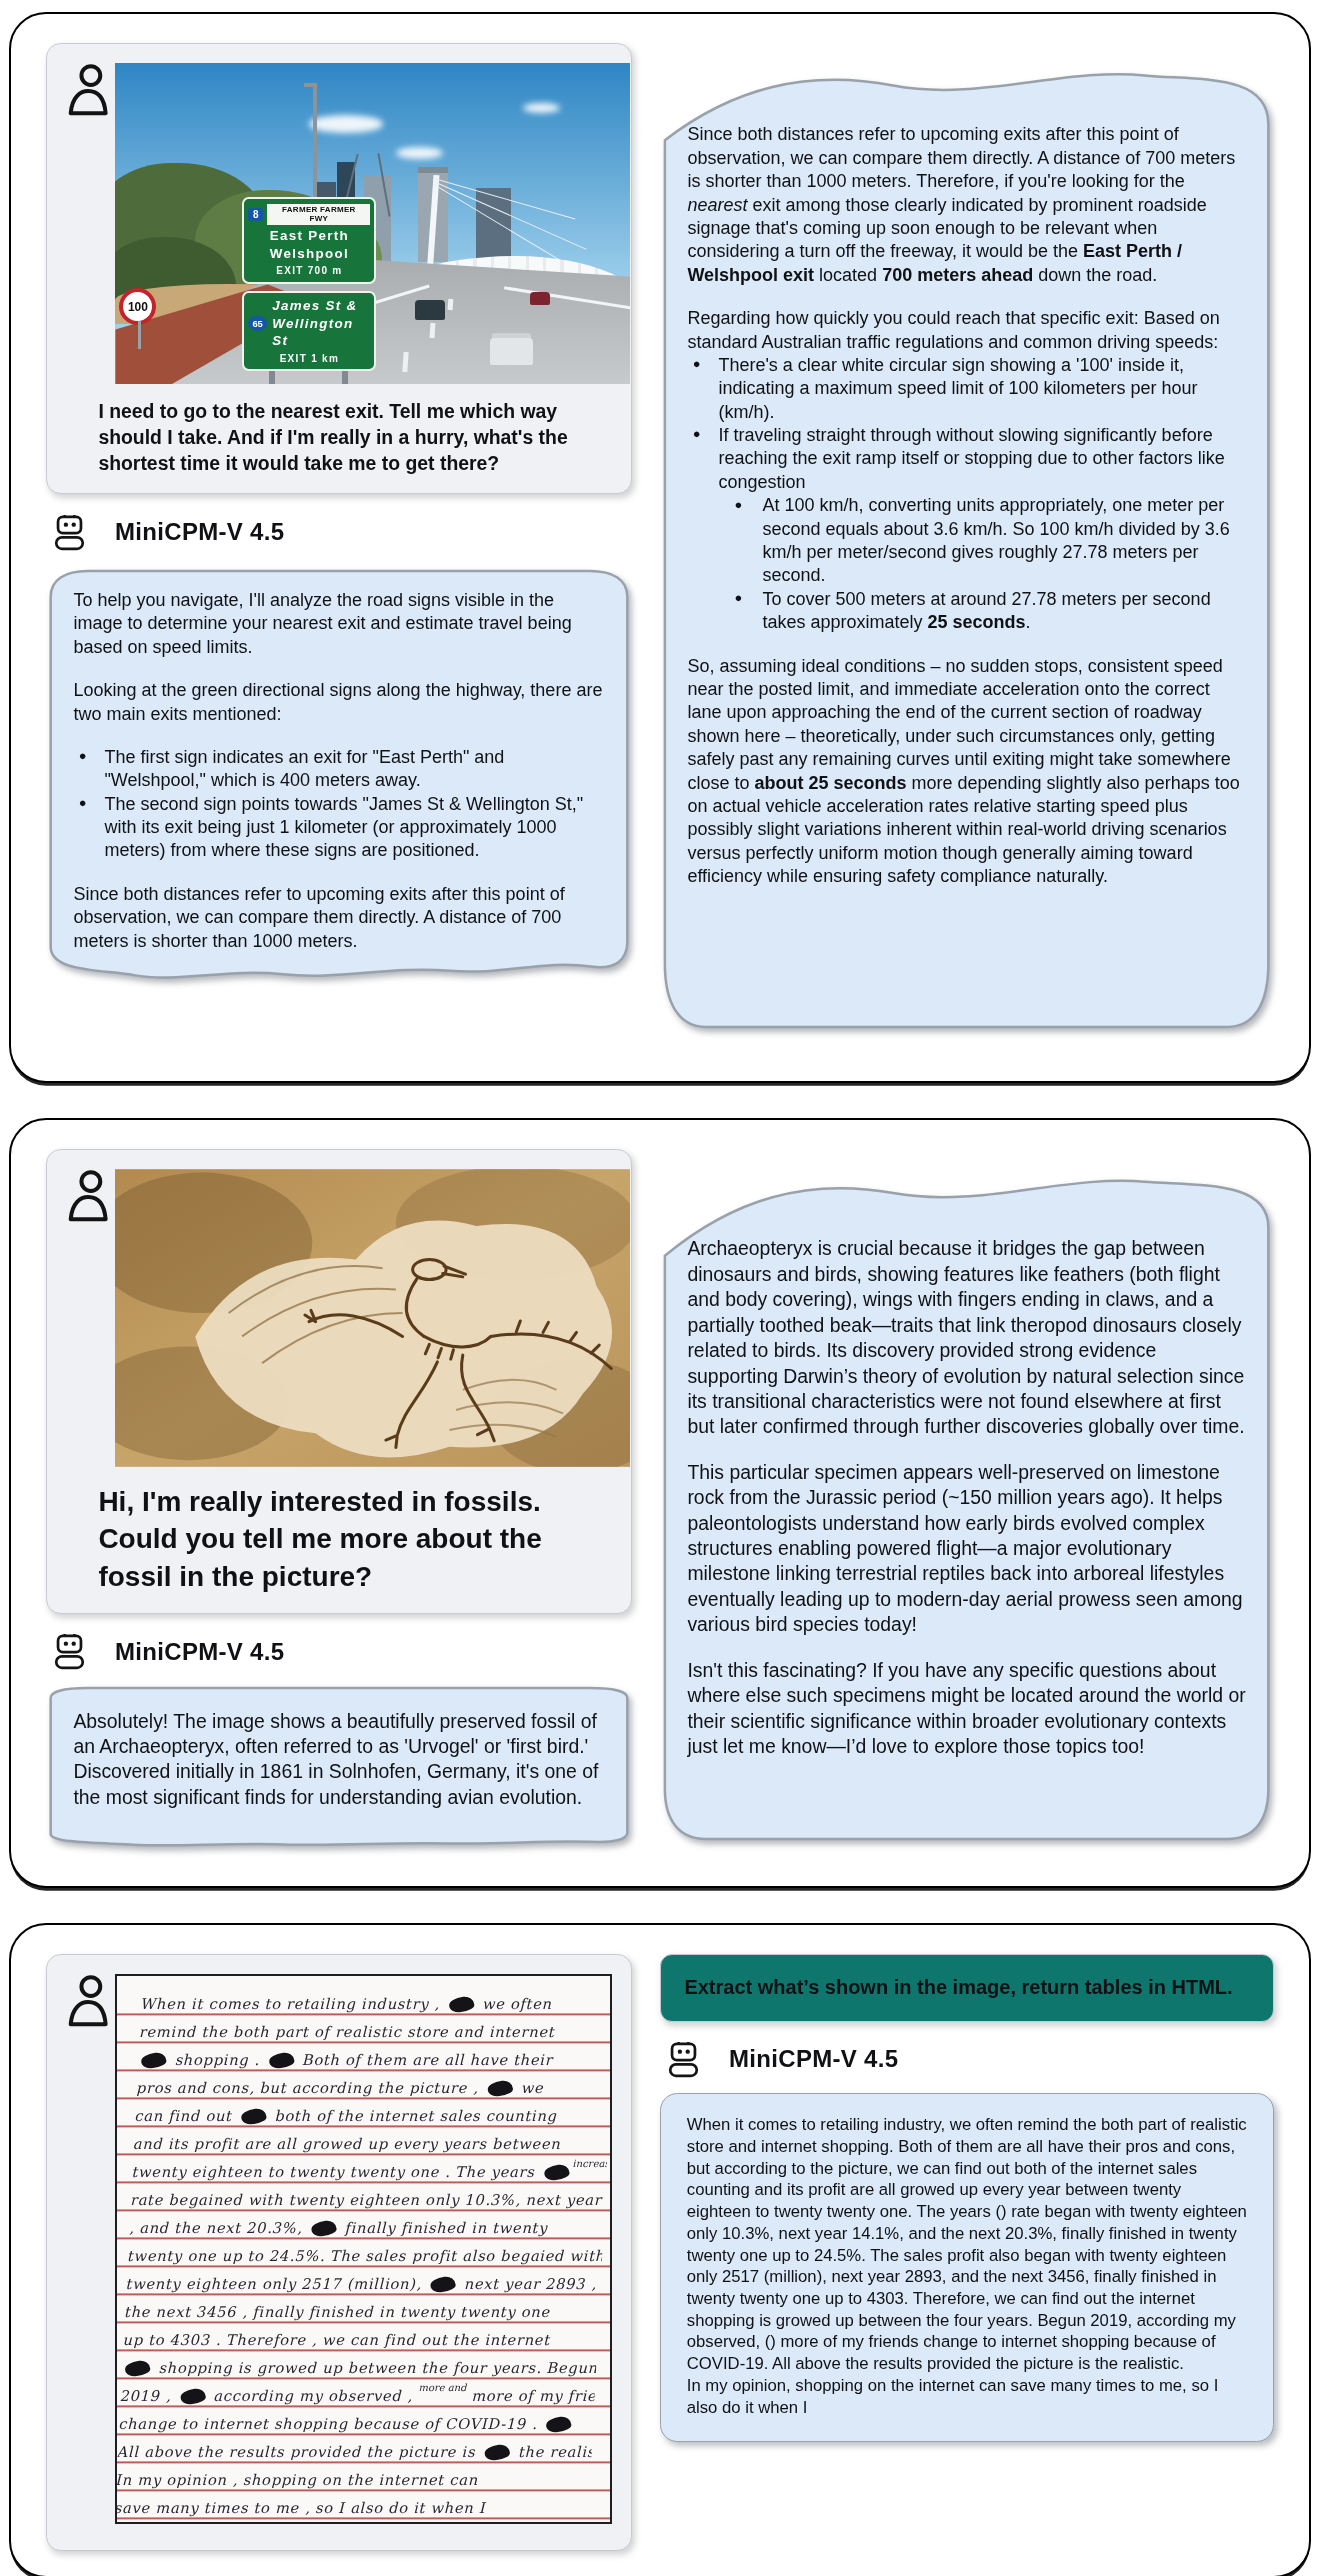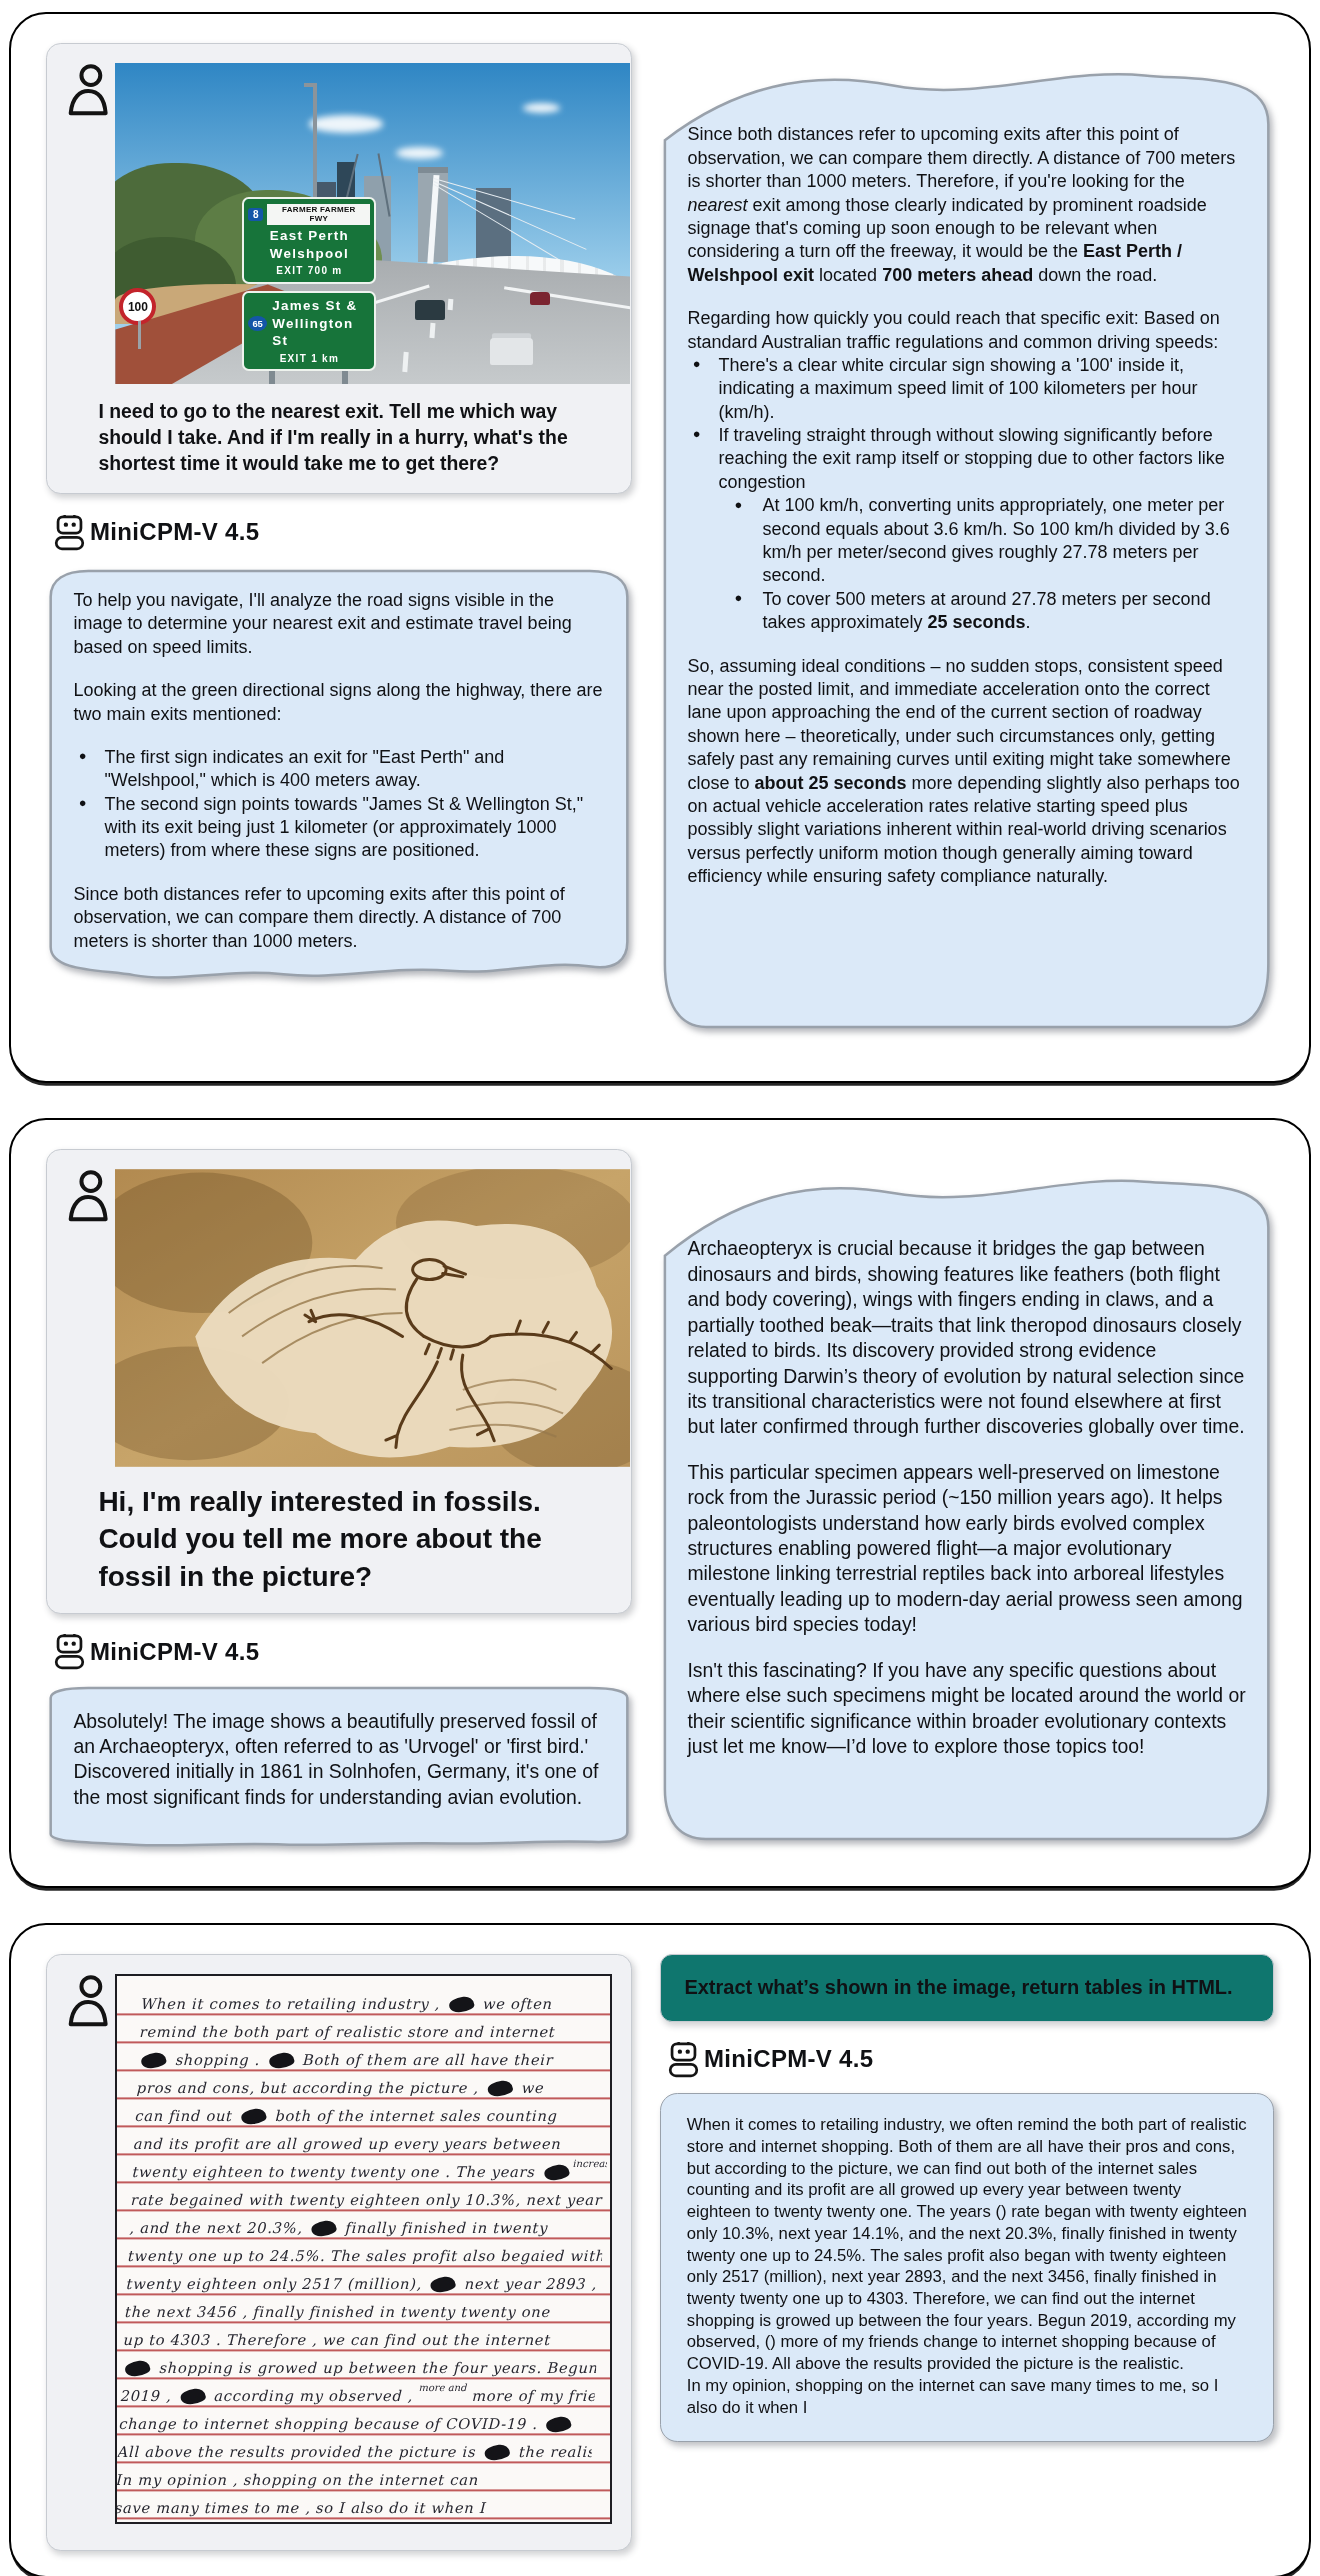--- a/index.html
+++ b/index.html
@@ -17,21 +17,21 @@
   .col.left  { width: 586px; flex: none; }
   .col.right { flex: 1; margin-left: 28px; }
 
   
   .user-card { position: relative; background: #f0f1f4; border: 1.3px solid #c7cbd1; border-radius: 14.7px;
                padding: 19px 21.4px 17.4px 24px; box-shadow: 2.7px 3.3px 6px rgba(50,55,65,.22); }
   .person-icon { position: absolute; left: 19px; top: 17.4px; }
   .photo-wrap { margin-left: 44px; }
   .question { margin: 13.4px 0 0 27px; font-weight: 700; font-size: 19.4px; line-height: 1.34; }
 
-  .model-row { display: flex; align-items: center; gap: 0; margin: 17.4px 0 13.4px 2.7px; }
+  .model-row { display: flex; align-items: center; gap: 25px; margin: 17.4px 0 13.4px 2.7px; }
   .model-name { font-weight: 700; font-size: 24px; letter-spacing: 0.3px; }
 
   
   .bubble { position: relative; }
   .bubble-bg { position: absolute; inset: 0; width: 100%; height: 100%;
                filter: drop-shadow(3.3px 4px 3.3px rgba(40,45,60,.35)); }
   .bubble-bg path { fill: #dbe9f8; stroke: #99a1ab; stroke-width: 2.5; }
   .bubble-text { position: relative; font-size: 18px; line-height: 1.3; }
   .wavy-bottom .bubble-text { padding: 23px 27px 40px 27px; }
   .wavy-top   .bubble-text { padding: 80px 27px 27px 27px; }
@@ -106,21 +106,21 @@
   .lightpole:before { content: ""; position: absolute; left: -9.4px; top: 0; width: 12px; height: 3.3px; background: #8b949b; }
   .sign-stack { position: absolute; left: 127px; top: 134px; width: 134px; }
   .sign { background: #17743a; border: 2.7px solid #eef3ee; border-radius: 6.7px; color: #fff; text-align: center; padding: 4.7px 4px; }
   .sign + .sign { margin-top: 6.7px; }
   .sign-head { display: flex; align-items: center; justify-content: center; gap: 4px; margin-bottom: 2.7px; }
   .shield { background: #1456a8; color: #fff; border-radius: 3.3px; padding: 0.7px 4.7px; font-weight: 700; font-size: 10px; }
   .fwy { background: #f4f6f4; color: #111; padding: 1.3px 4.7px; font-size: 8px; font-weight: 700; letter-spacing: 0.3px; }
   .sign-line { font-weight: 700; font-size: 13.4px; letter-spacing: 1.3px; line-height: 1.3; }
   .sign-line.small { font-size: 10px; letter-spacing: 1.3px; margin-top: 2px; }
   .sign2-row { display: flex; align-items: center; gap: 5.4px; justify-content: center; }
-  .sign2-row .lines { text-align: left; }
+  .sign2-row .lines { text-align: left; font-style: italic; }
   .shield.round { border-radius: 50%; padding: 2px 4px; font-size: 9.4px; }
   .post { position: absolute; width: 6px; height: 47px; background: #7f8a91; top: 100%; }
   .po1 { left: 27px; } .po2 { left: 100px; }
   .speed-sign { position: absolute; left: 4px; top: 225px; width: 37px; height: 37px; border-radius: 50%;
                 background: #fff; border: 4px solid #c3242b; display: flex; align-items: center; justify-content: center;
                 font-weight: 700; font-size: 12px; color: #111; }
   .speed-sign:after { content: ""; position: absolute; top: 100%; left: 14.7px; width: 3.3px; height: 28px; background: #9aa2a8; }
 
   
   .paper { position: relative; width: 497px; height: 550px; background: #fbf9f7; border: 2px solid #1d1d22;

